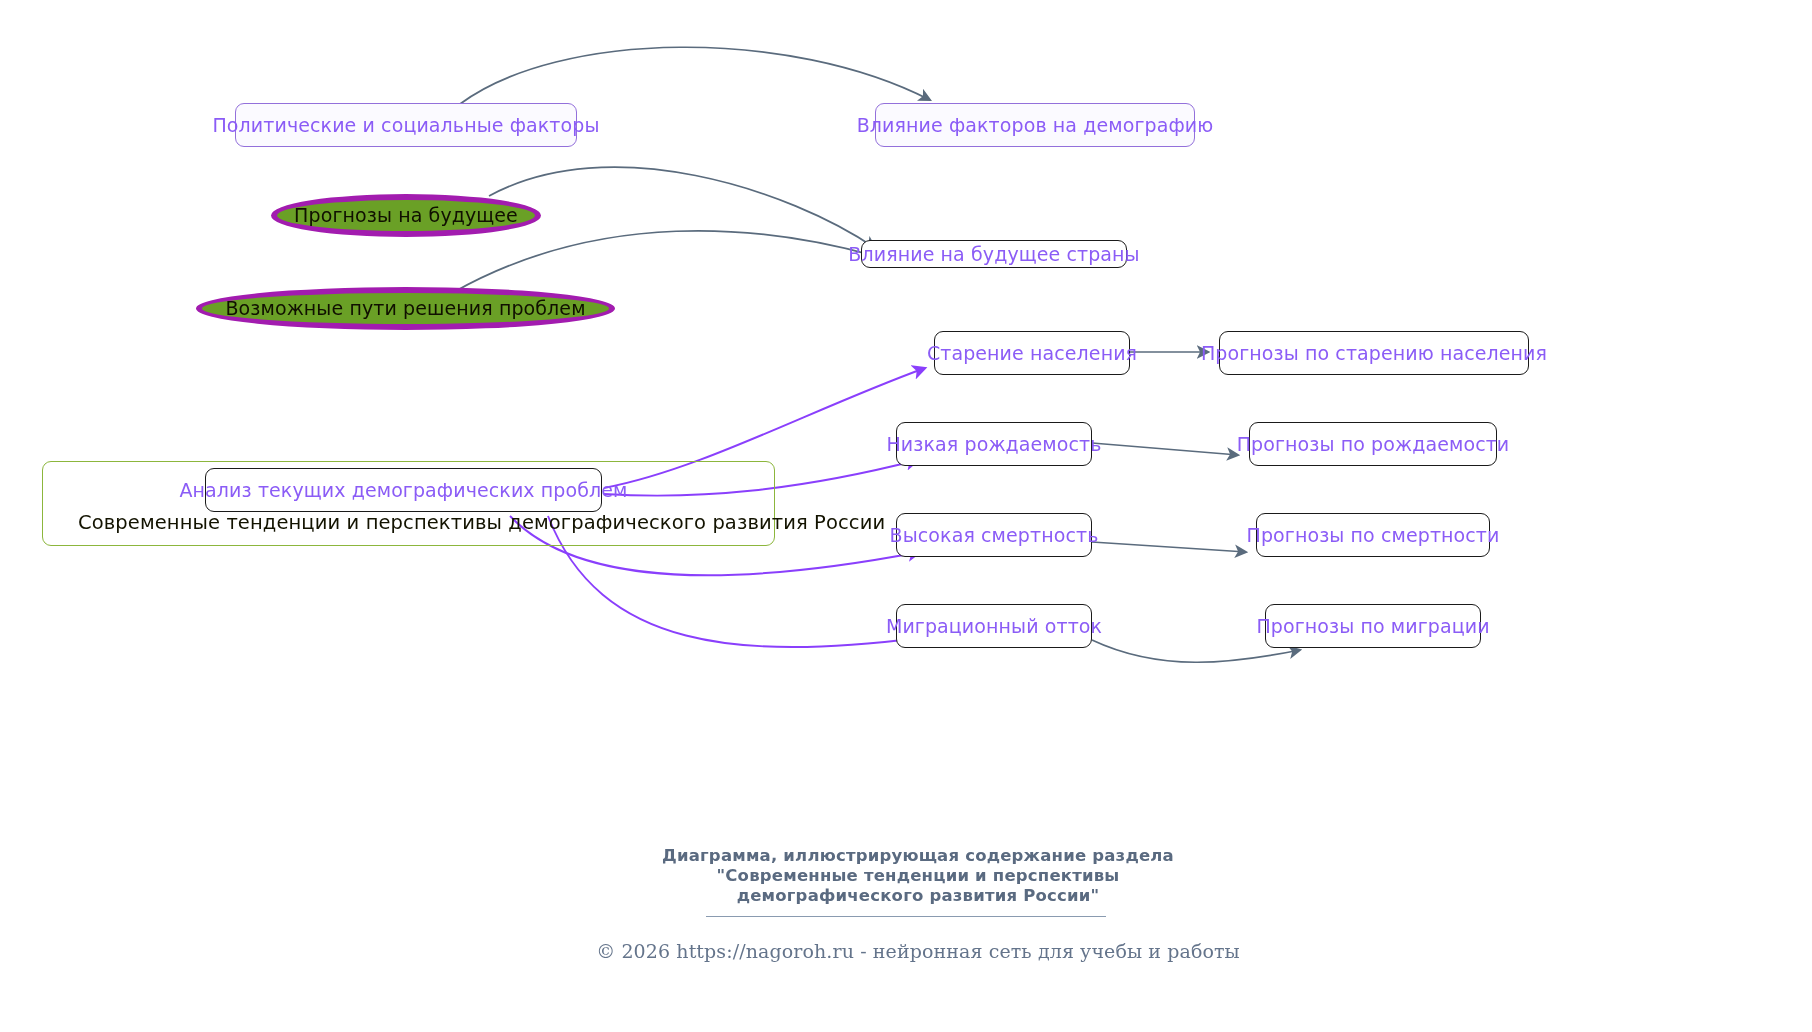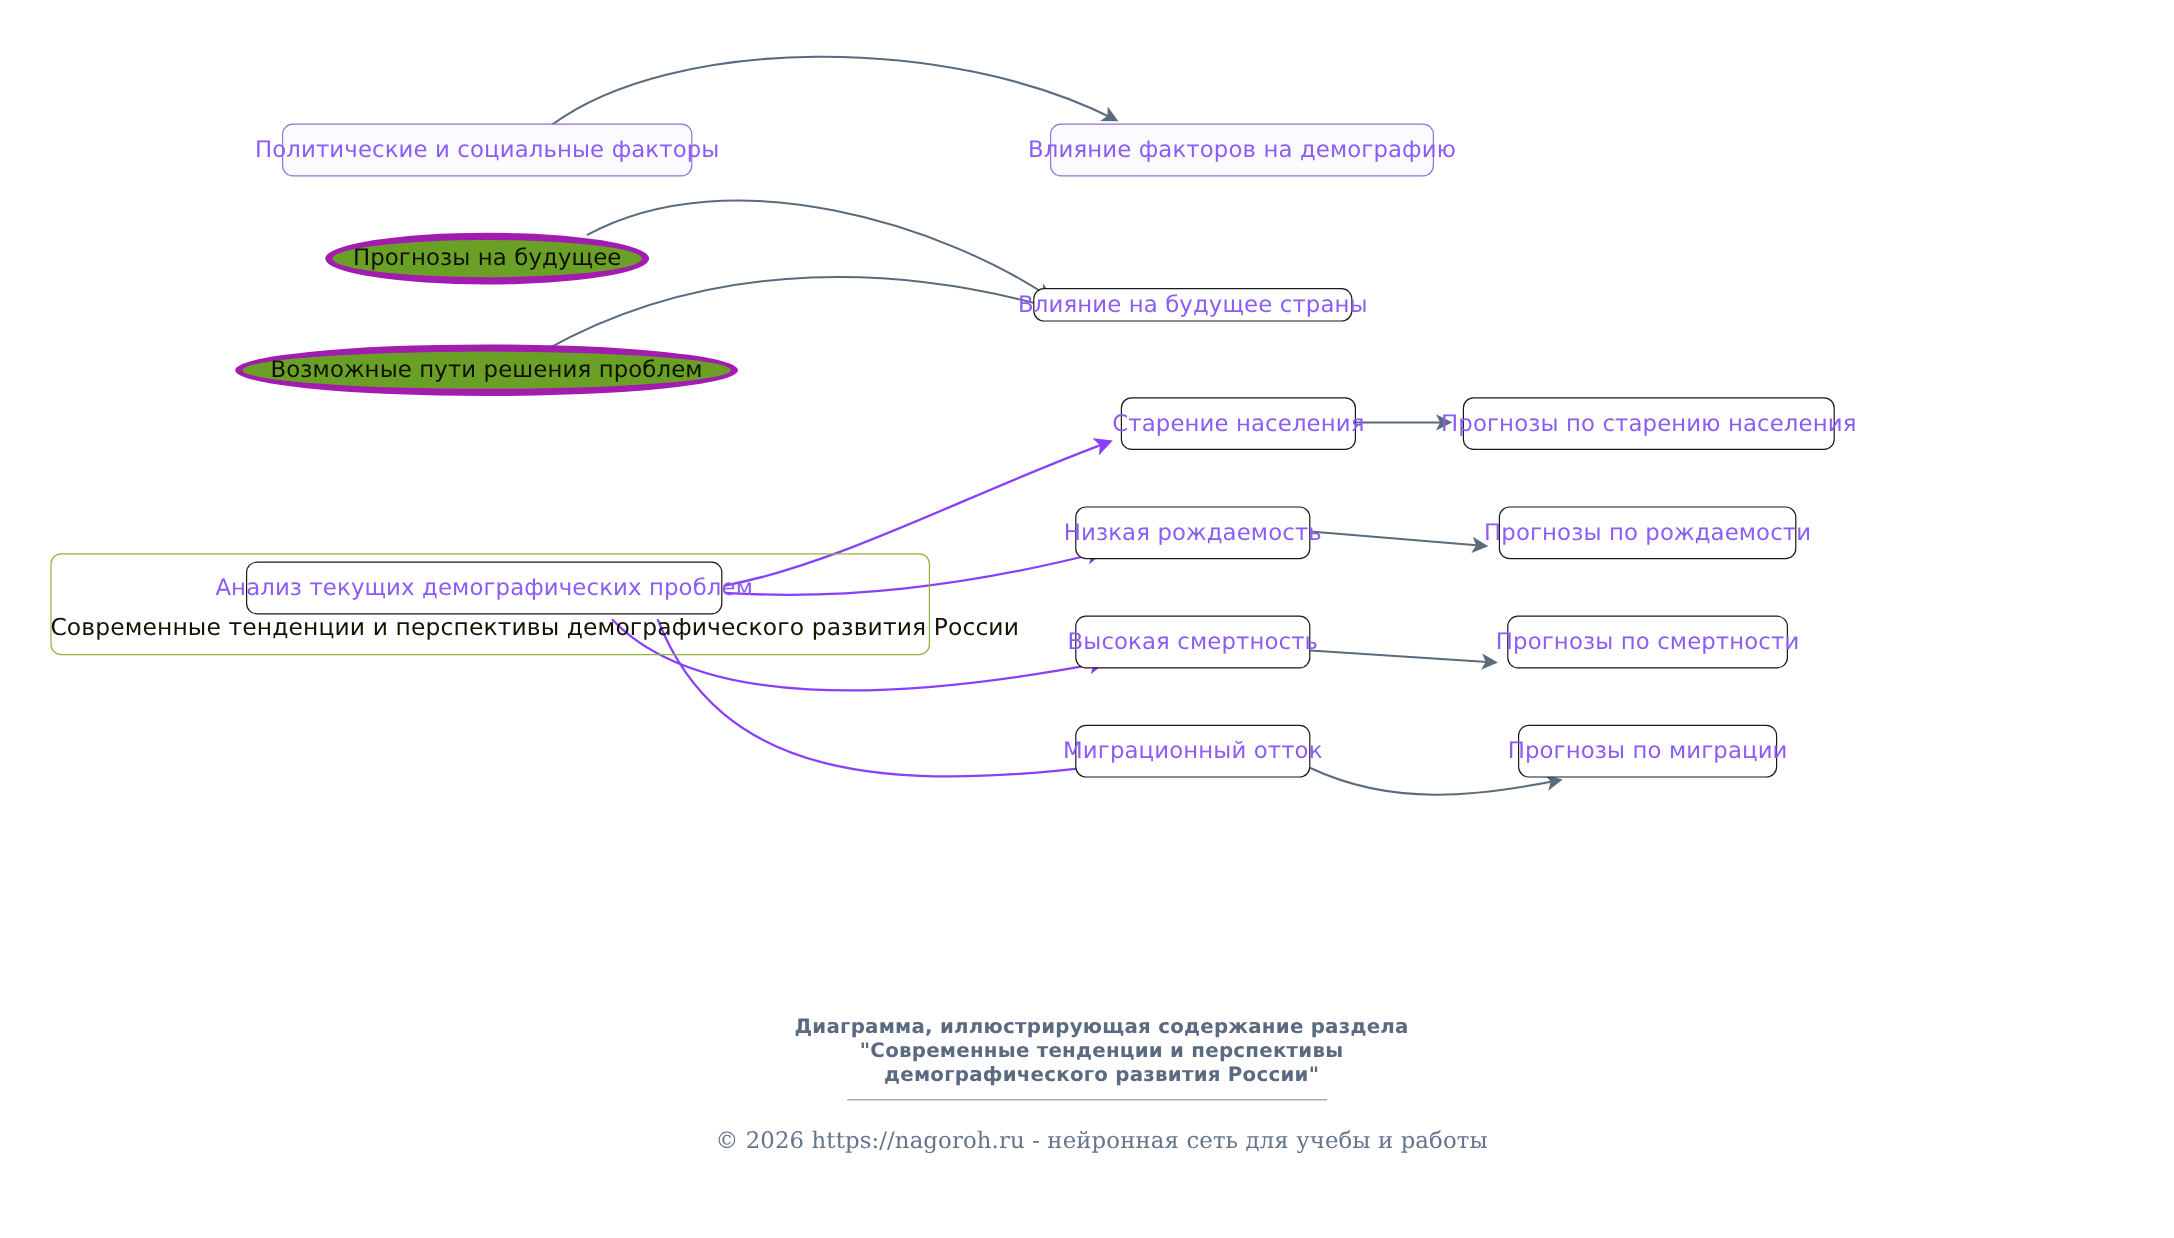--- a/index.html
+++ b/index.html
@@ -77,20 +77,21 @@
     border: 1.6px solid #8cb63c;
     border-radius: 9px;
     background: transparent;
   }
   .subgraph-title {
     position: absolute;
     white-space: nowrap;
     font-size: 19.5px;
     color: #131300;
     letter-spacing: 0.1px;
+    padding-left: 36px;
   }
 
   
   .footer {
     position: absolute;
     left: 12px;
     width: 1812px;
     text-align: center;
   }
   .caption {

